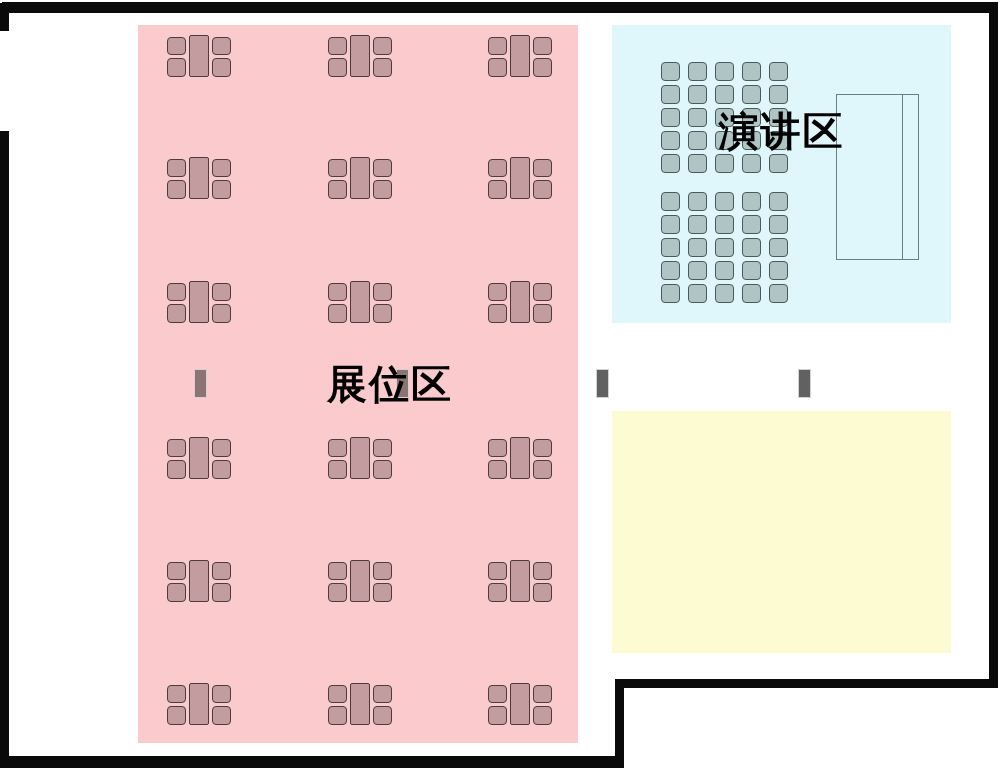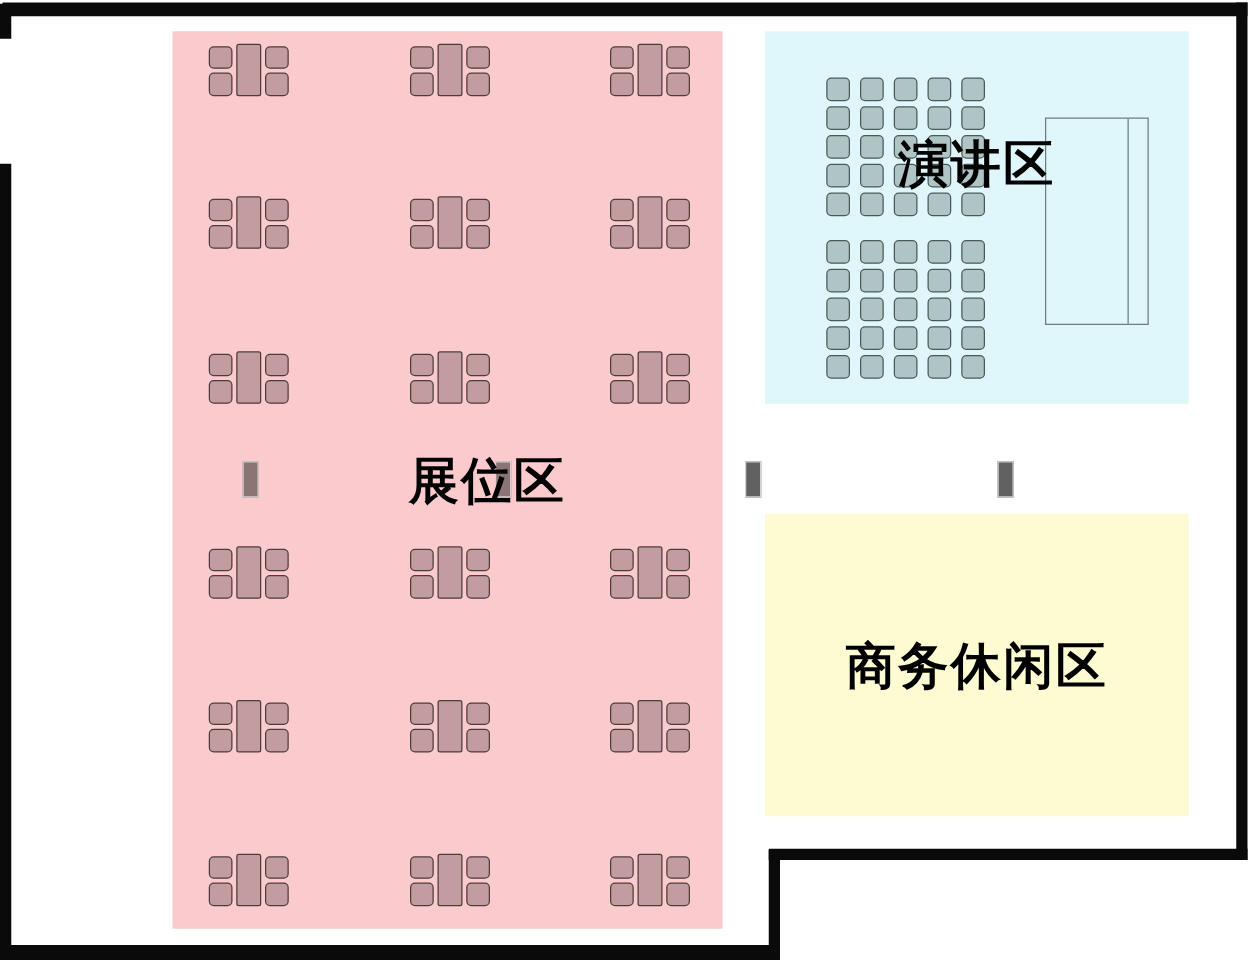--- a/index.html
+++ b/index.html
@@ -235,23 +235,20 @@
       <div class="marker" style="left: 596px; top: 369px; width: 13px; height: 29px; background: rgb(97, 97, 97);"></div>
       <div class="marker" style="left: 798px; top: 369px; width: 13px; height: 29px; background: rgb(97, 97, 97);"></div>
     </div>
 
   <div class="zone-label-box" id="label-booth" style="left: 138px; top: 25px; width: 440px; height: 718px; padding-left: 32px;">
     <span class="zone-label">展位区</span>
   </div>
   <div class="zone-label-box" id="label-speech" style="left: 612px; top: 25px; width: 339px; height: 212px; border-radius: 32px;">
     <span class="zone-label">演讲区</span>
   </div>
-  <div class="zone-label-box" id="label-lounge" style="left: 612px; top: 411px; width: 339px; height: 242px;">
-    <span class="zone-label">商务休闲区</span>
-  </div>
 
   <div id="walls-layer">
       <div class="wall" style="left: 2px; top: 2px; width: 996px; height: 11px;"></div>
       <div class="wall" style="left: 0px; top: 3px; width: 9px; height: 28px;"></div>
       <div class="wall" style="left: 0px; top: 131px; width: 9px; height: 637px;"></div>
       <div class="wall" style="left: 0px; top: 756px; width: 624px; height: 12px;"></div>
       <div class="wall" style="left: 615px; top: 680px; width: 9px; height: 88px;"></div>
       <div class="wall" style="left: 615px; top: 679px; width: 383px; height: 9px;"></div>
       <div class="wall" style="left: 989px; top: 2px; width: 9px; height: 686px;"></div>
     </div>

